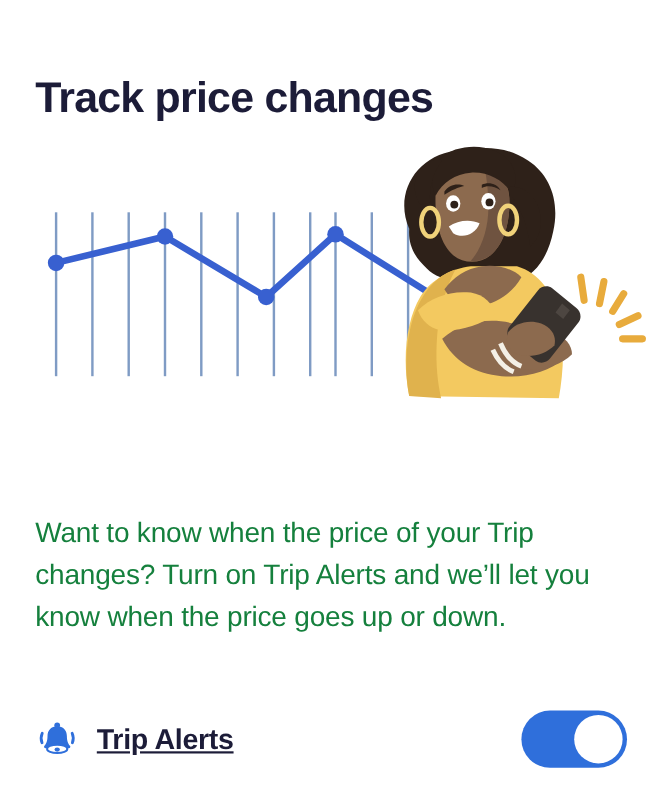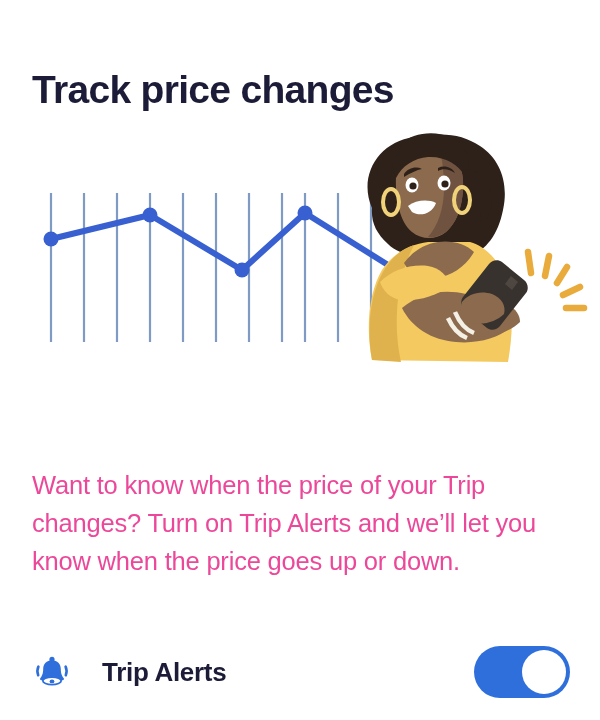--- a/index.html
+++ b/index.html
@@ -48,21 +48,21 @@
   .hero svg { display: block; }
 
   
   .body-copy {
     position: absolute;
     left: 32px;
     top: 440px;
     width: 520px;
     font-size: 25.5px;
     line-height: 38px;
-    color: #ec4899;
+    color: #15803d;
     letter-spacing: -0.2px;
   }
 
   
   .alerts-row {
     position: absolute;
     left: 0;
     bottom: 0;
     width: 600px;
     height: 96px;
@@ -73,26 +73,27 @@
   }
   .bell-icon {
     width: 40px;
     height: 40px;
     flex: 0 0 auto;
     display: flex;
     align-items: center;
     justify-content: center;
   }
   .alerts-label {
-    margin-left: 30px;
+    margin-left: 16px;
     font-size: 26px;
     font-weight: bold;
     color: #1c1c38;
     letter-spacing: -0.3px;
     flex: 1 1 auto;
+    text-decoration: underline;
   }
   .toggle {
     width: 96px;
     height: 52px;
     border-radius: 26px;
     background: #2f6fdb;
     position: relative;
     flex: 0 0 auto;
     cursor: pointer;
   }

